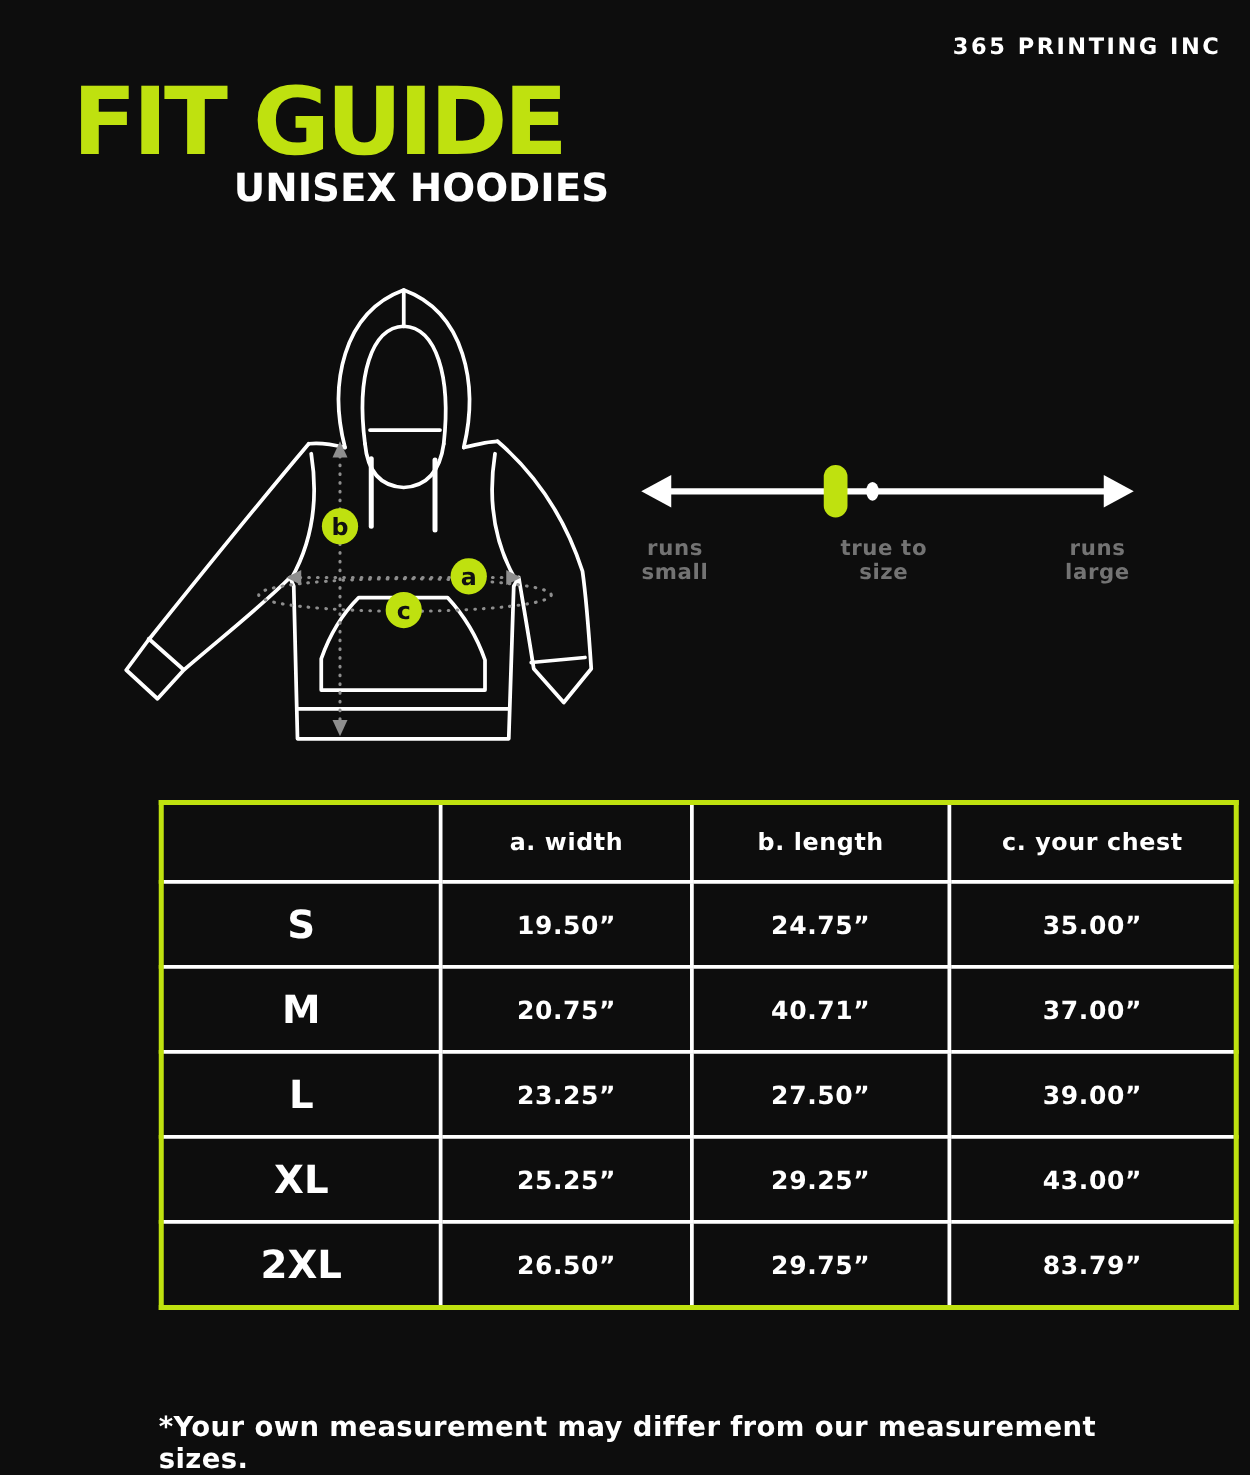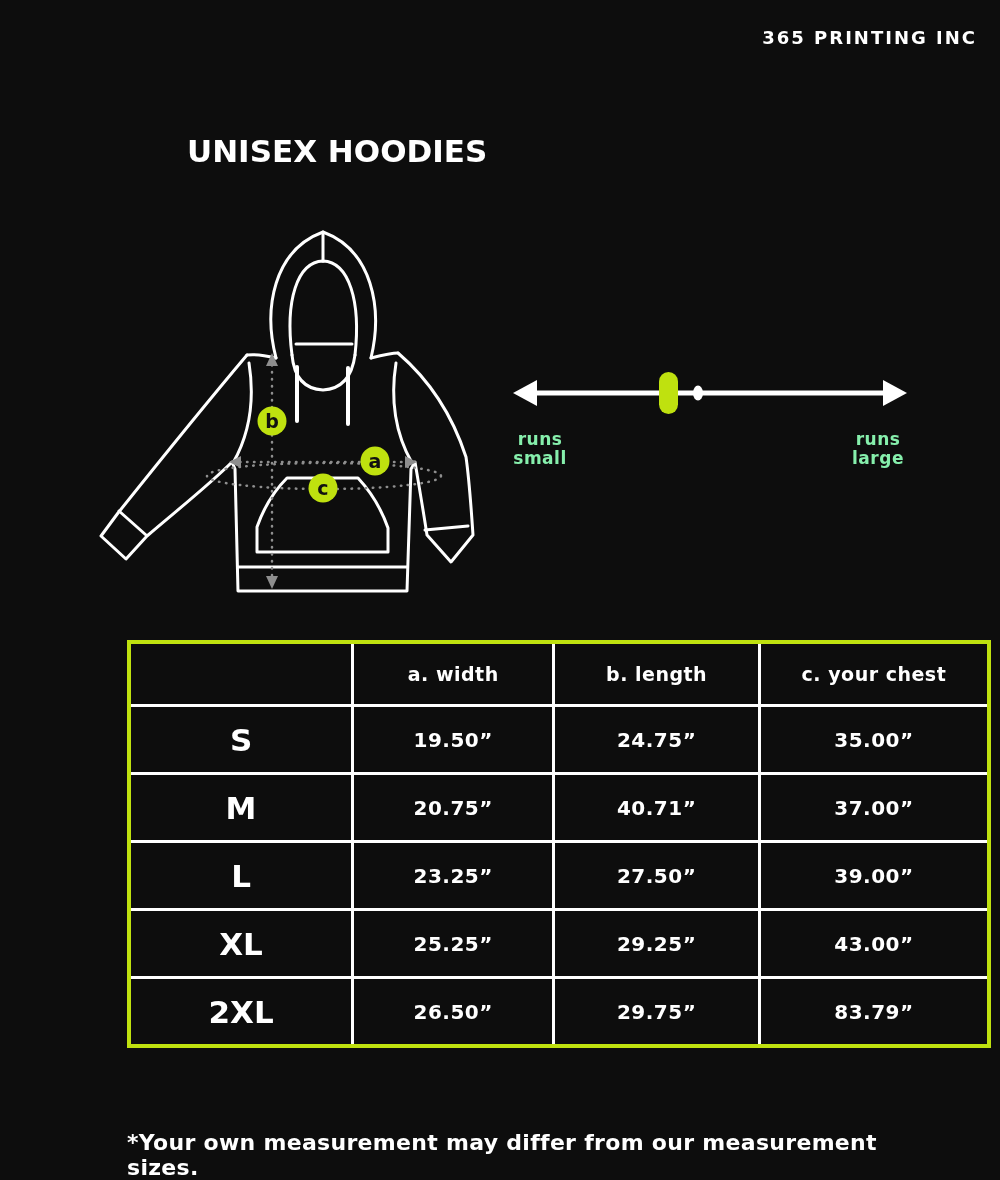--- a/index.html
+++ b/index.html
@@ -12,21 +12,21 @@
   .title{position:absolute;top:53px;left:58px;font-size:75px;font-weight:bold;
          letter-spacing:-3px;color:#bfe10f;}
   .subtitle{position:absolute;top:133px;left:187px;font-size:31px;font-weight:bold;
          letter-spacing:0px;color:#fff;}
 
   .hoodie-svg{position:absolute;left:80px;top:205px;}
   .scale-svg{position:absolute;left:505px;top:361px;}
 
   .scale-label{position:absolute;top:430px;width:140px;text-align:center;
          font-weight:bold;font-size:17px;line-height:19px;white-space:pre-line;
-         letter-spacing:0.5px;color:#86efac;}
+         letter-spacing:0.5px;color:#737373;}
   .scale-label.left{left:470px;}
   .scale-label.center{left:637px;}
   .scale-label.right{left:808px;}
 
   .size-table{position:absolute;left:127px;top:640px;width:864px;
          border-collapse:collapse;border:4px solid #bfe10f;table-layout:fixed;}
   .size-table th,.size-table td{border:3px solid #fff;text-align:center;
          font-weight:bold;color:#fff;padding:0;}
   .size-table th{height:60px;font-size:19px;letter-spacing:0.5px;}
   .size-table td{height:65px;font-size:20px;letter-spacing:0.5px;}
@@ -35,20 +35,21 @@
 
   .footnote{position:absolute;left:127px;top:1130px;width:766px;
          font-weight:bold;font-size:22px;letter-spacing:0.3px;color:#fff;}
 </style>
 </head>
 <body>
 
 <div class="page">
 
   <div class="brand">365 PRINTING INC</div>
+  <div class="title">FIT GUIDE</div>
   <div class="subtitle">UNISEX HOODIES</div>
 
   <svg class="hoodie-svg" width="440" height="400" viewBox="0 0 440 400">
     <g stroke="#ffffff" stroke-width="3" fill="none" stroke-linejoin="round" stroke-linecap="round">
 
       <path d="M 167,150
         C 118,208 62,278 38,308 L 21,331 L 46,354 L 67,331
         C 96,306 128,281 152,257 L 155,264 L 158,386 L 327,386 L 331,264 L 335,257
         C 339,281 343,304 347,330 L 371,357 L 393,330
         C 391,300 389,273 386,252 C 371,206 346,172 318,148"></path>
@@ -100,20 +101,22 @@
 
   <svg class="scale-svg" width="410" height="66" viewBox="0 0 410 66">
     <line x1="14" y1="32" x2="396" y2="32" stroke="#ffffff" stroke-width="5"></line>
     <polygon points="8,32 32,19 32,45" fill="#ffffff"></polygon>
     <polygon points="402,32 378,19 378,45" fill="#ffffff"></polygon>
     <rect x="154" y="11" width="19" height="42" rx="9.5" fill="#bfe10f"></rect>
     <ellipse cx="193" cy="32" rx="5" ry="7.5" fill="#ffffff"></ellipse>
   </svg>
   <div class="scale-label left">runs
 small</div>
+  <div class="scale-label center">true to
+size</div>
   <div class="scale-label right">runs
 large</div>
 
   <table class="size-table">
     <colgroup>
       <col class="col-size">
         <col class="col-a">
         <col class="col-b">
         <col class="col-c">
     </colgroup>

